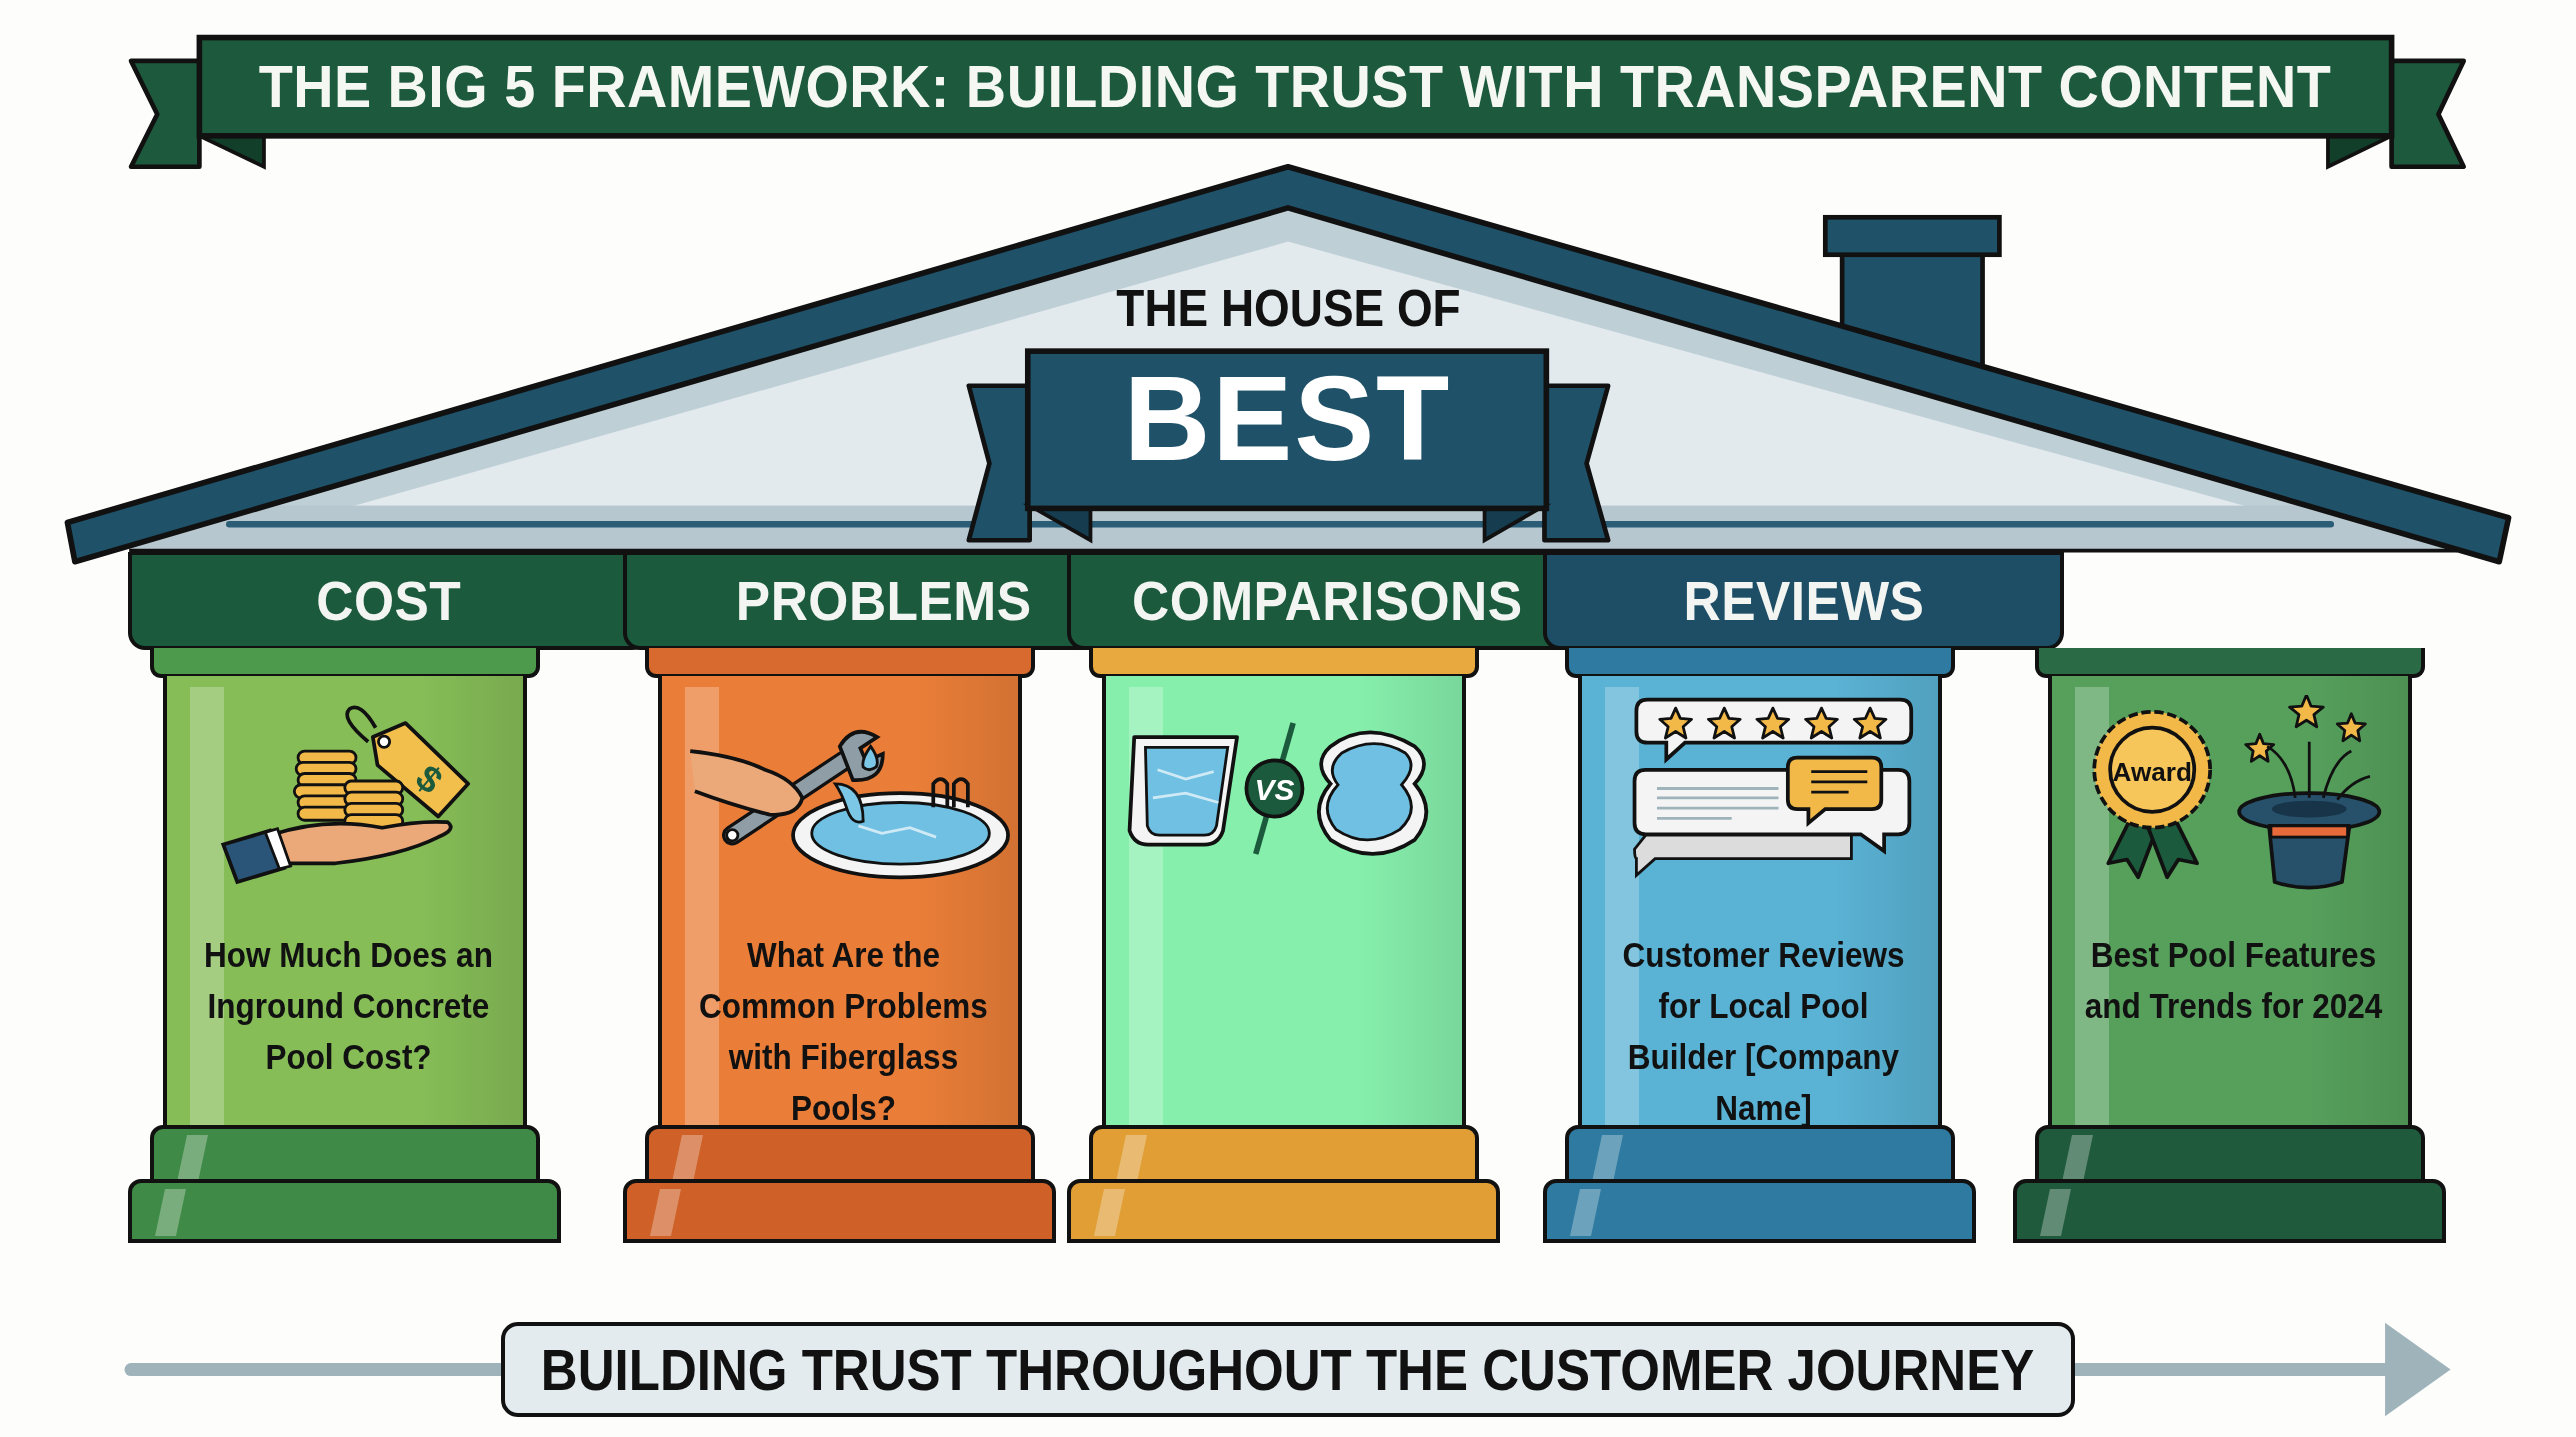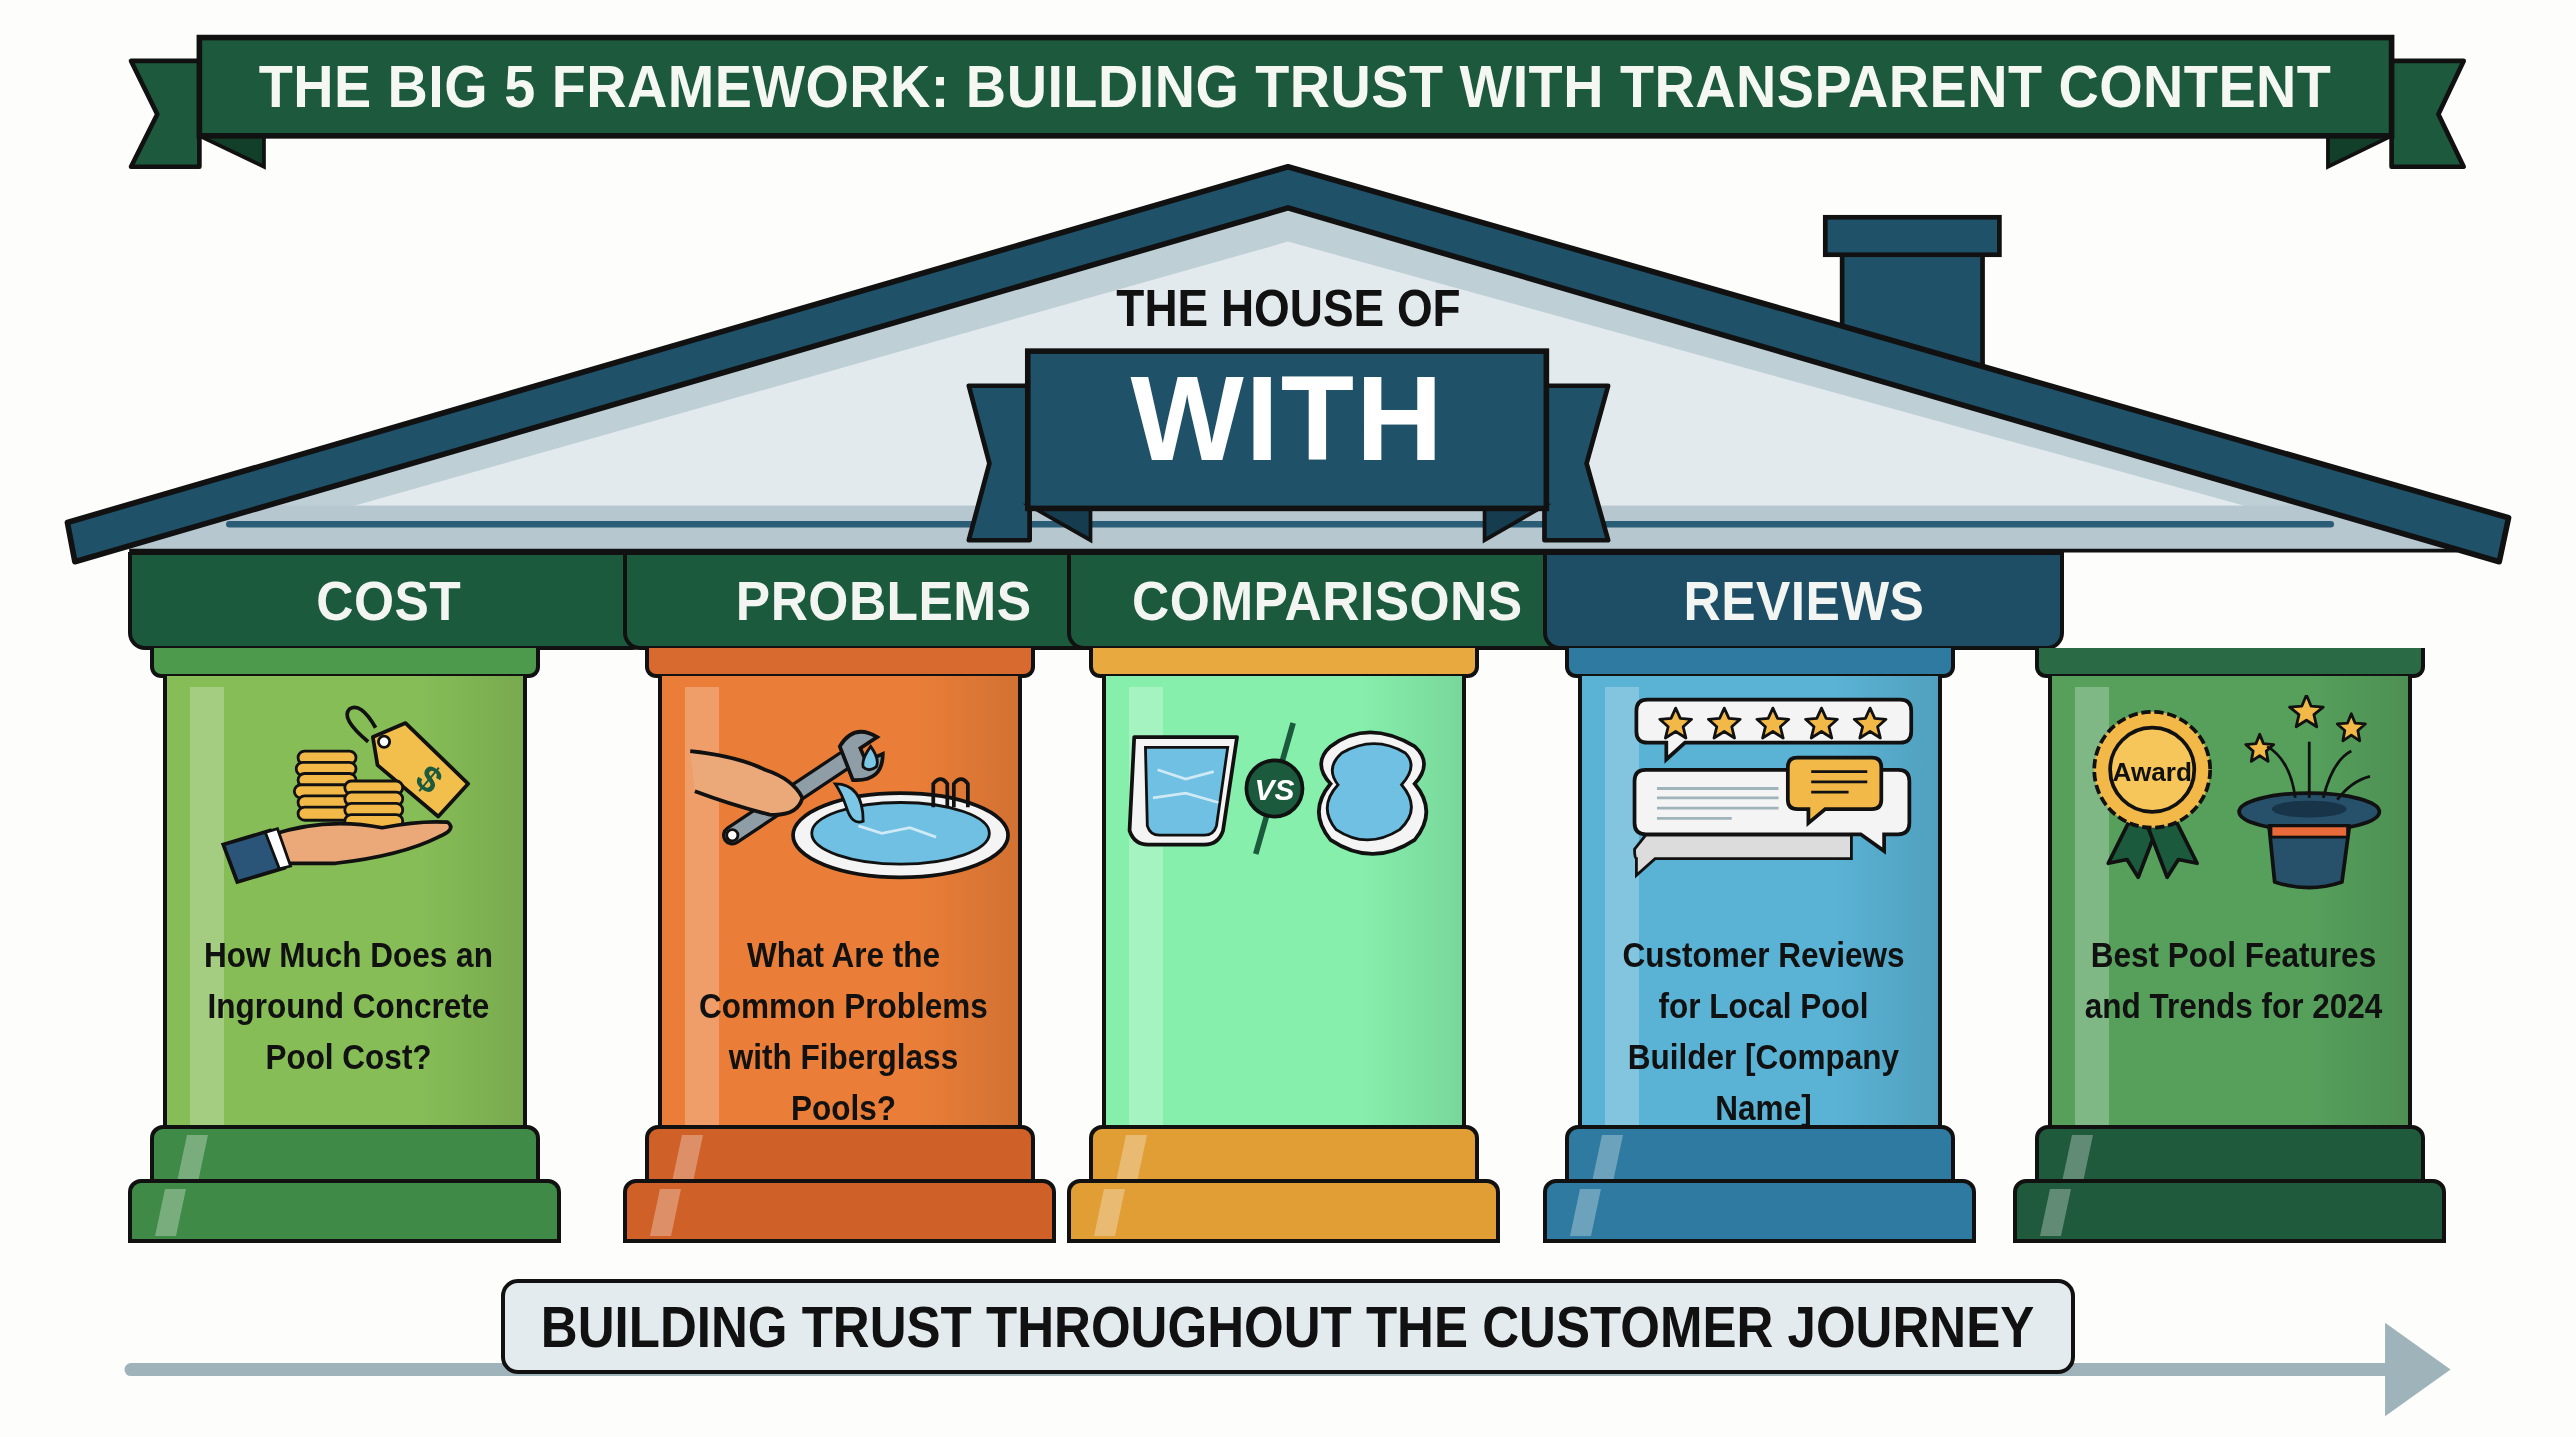--- a/index.html
+++ b/index.html
@@ -38,21 +38,21 @@
     font-weight:700; font-size:35px; line-height:51px; color:#111; }
   .shaft .q span { display:inline-block; transform:scaleX(0.9); }
   .base1 { position:absolute; left:21.5px; top:573px; width:390px; height:58px; box-sizing:border-box;
     border:4.7px solid #111; border-radius:13px 13px 0 0; }
   .base2 { position:absolute; left:0; top:627px; width:433px; height:64px; box-sizing:border-box;
     border:4.7px solid #111; border-radius:13px 13px 0 0; }
   .base1::after, .base2::after { content:""; position:absolute; left:28px; top:5.6px; width:20.6px; height:47px;
     background:rgba(255,255,255,0.3); transform:skewX(-12deg); }
 
   
-  .journey-box { position:absolute; left:501px; top:1279px; width:1574px; height:95px; box-sizing:border-box;
+  .journey-box { position:absolute; left:501px; top:1322px; width:1574px; height:95px; box-sizing:border-box;
     border:4.7px solid #111; border-radius:17px; background:#e4ebee;
     display:flex; align-items:center; justify-content:center;
     font-weight:700; font-size:58px; color:#111; white-space:nowrap; }
   .journey-box span { display:inline-block; transform:scaleX(0.88); }
 </style>
 </head>
 <body>
 
 <svg class="bg" width="2576" height="1438" viewBox="0 0 2752 1536">
 
@@ -88,21 +88,21 @@
   </g>
 
   <g>
     <line x1="140" y1="1463" x2="2560" y2="1463" stroke="#9fb3bb" stroke-width="14" stroke-linecap="round"></line>
     <polygon points="2548,1413 2618,1463 2548,1513" fill="#9fb3bb"></polygon>
   </g>
 </svg>
 
 <div class="title-text">THE BIG 5 FRAMEWORK: BUILDING TRUST WITH TRANSPARENT CONTENT</div>
 <div class="house-of">THE HOUSE OF</div>
-<div class="trust-word">WITH</div>
+<div class="trust-word">BEST</div>
 
 <div class="pillar" style="left:128px;">
   <div class="capital" style="background:#1b5a3c;">
       <span>COST</span>
     </div>
   <div class="collar" style="background:#4d9a4c;"></div>
   <div class="shaft" style="background:#86bd57;">
     <div class="hl"></div>
       <div class="tex"></div>
     <svg class="icon" viewBox="0 0 389 230">

